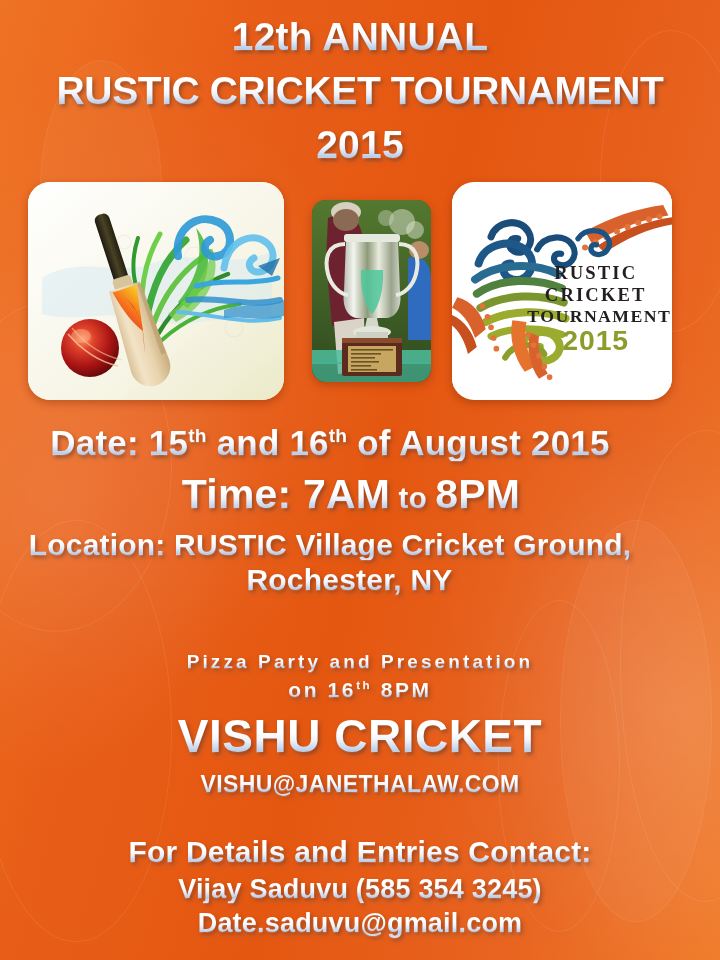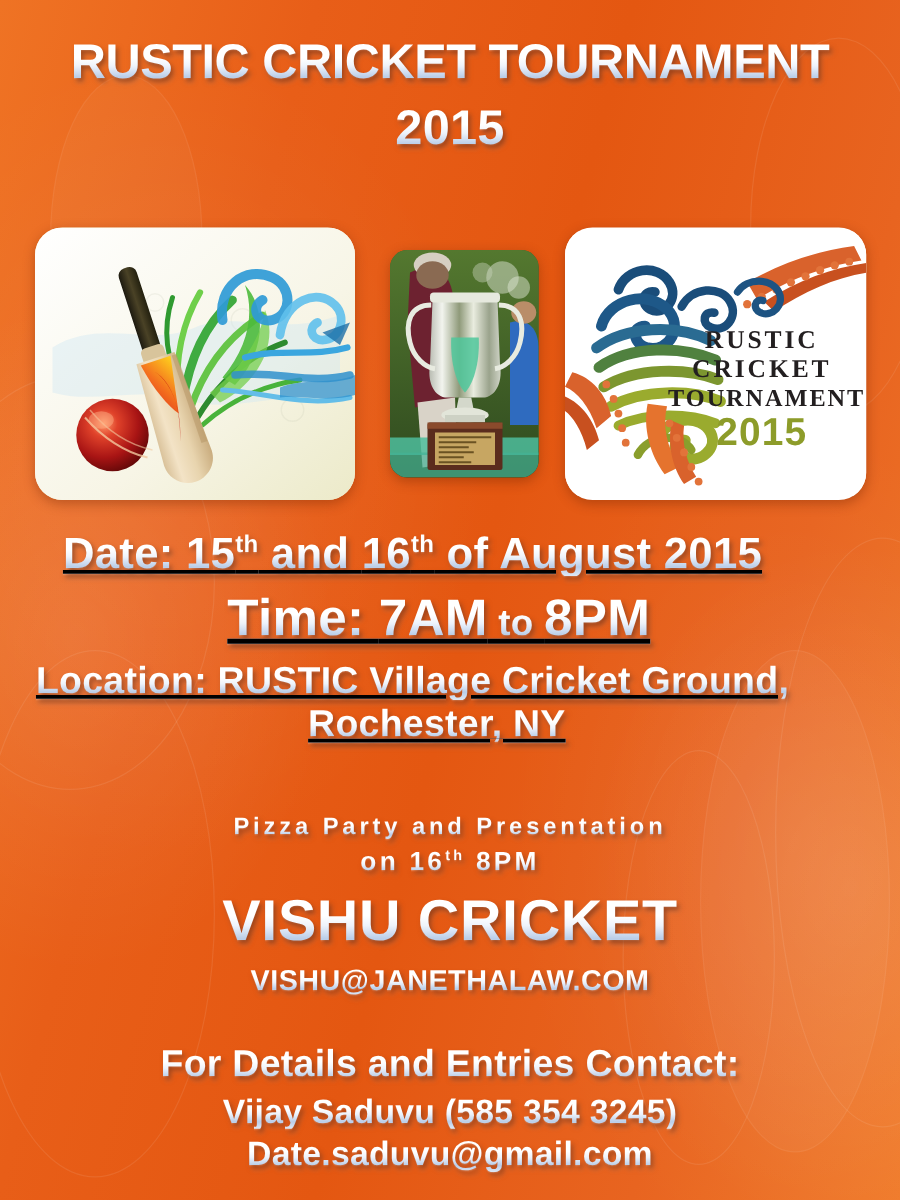--- a/index.html
+++ b/index.html
@@ -47,26 +47,26 @@
   .card{position:absolute;overflow:hidden;border-radius:22px;
         box-shadow:0 3px 9px rgba(110,35,0,.38);}
 
   
   #card-bat{left:28px;top:0px;width:256px;height:218px;
      background:radial-gradient(ellipse at 62% 46%,#ffffff 0%,#fbfbf3 38%,#f2f1dd 72%,#eceac9 100%);}
   
   #card-trophy{left:312px;top:18px;width:119px;height:182px;border-radius:14px;
      background:linear-gradient(180deg,#3c5a27 0%,#4d6b30 40%,#5f8036 62%,#2f4a1f 100%);}
   
-  #card-logo{left:452px;top:0px;width:241px;height:218px;background:#ffffff;}
+  #card-logo{left:452px;top:0px;width:220px;height:218px;background:#ffffff;}
 
   .artsvg{position:absolute;inset:0;width:100%;height:100%;display:block;}
 
   
-  #details{position:absolute;top:424px;left:0;width:660px;text-align:center;text-decoration:underline;}
+  #details{position:absolute;top:424px;left:0;width:660px;text-align:center;}
   .d-date{font-size:35px;}
   .d-time{font-size:41px;margin-top:12px;padding-left:42px;}
   .d-loc1{font-size:30px;margin-top:12px;}
   .d-loc2{font-size:30px;margin-top:4px;padding-left:39px;}
   sup.ord{font-size:.55em;vertical-align:super;line-height:0;}
   .small-to{font-size:.72em;}
 
   #pizza{position:absolute;top:632px;left:0;width:720px;text-align:center;margin-top:20px;}
   .p-l1{font-size:19px;letter-spacing:3.1px;font-weight:bold;}
   .p-l2{font-size:21px;letter-spacing:2.6px;margin-top:7px;font-weight:bold;}
@@ -89,20 +89,21 @@
   <div class="bgglow" style="left:470px;top:430px;width:420px;height:560px;"></div>
   <div class="bgsw" style="left:-60px;top:300px;width:230px;height:330px;"></div>
   <div class="bgsw" style="left:-20px;top:520px;width:190px;height:420px;"></div>
   <div class="bgsw f" style="left:560px;top:520px;width:150px;height:400px;"></div>
   <div class="bgsw" style="left:620px;top:430px;width:170px;height:470px;"></div>
   <div class="bgsw" style="left:498px;top:600px;width:120px;height:330px;"></div>
   <div class="bgsw f" style="left:40px;top:60px;width:120px;height:260px;"></div>
   <div class="bgsw" style="left:600px;top:30px;width:140px;height:300px;"></div>
 
   <div id="header">
+    <div class="wa t-line1">12th ANNUAL</div>
     <div class="wa t-line2">RUSTIC CRICKET TOURNAMENT</div>
     <div class="wa t-line3">2015</div>
   </div>
 
   <div id="gallery">
 
     <div class="card" id="card-bat">
       <svg class="artsvg" viewBox="0 0 256 218" preserveAspectRatio="xMidYMid slice">
         <defs>
           <linearGradient id="blade" x1="0" y1="0" x2="1" y2="0">

